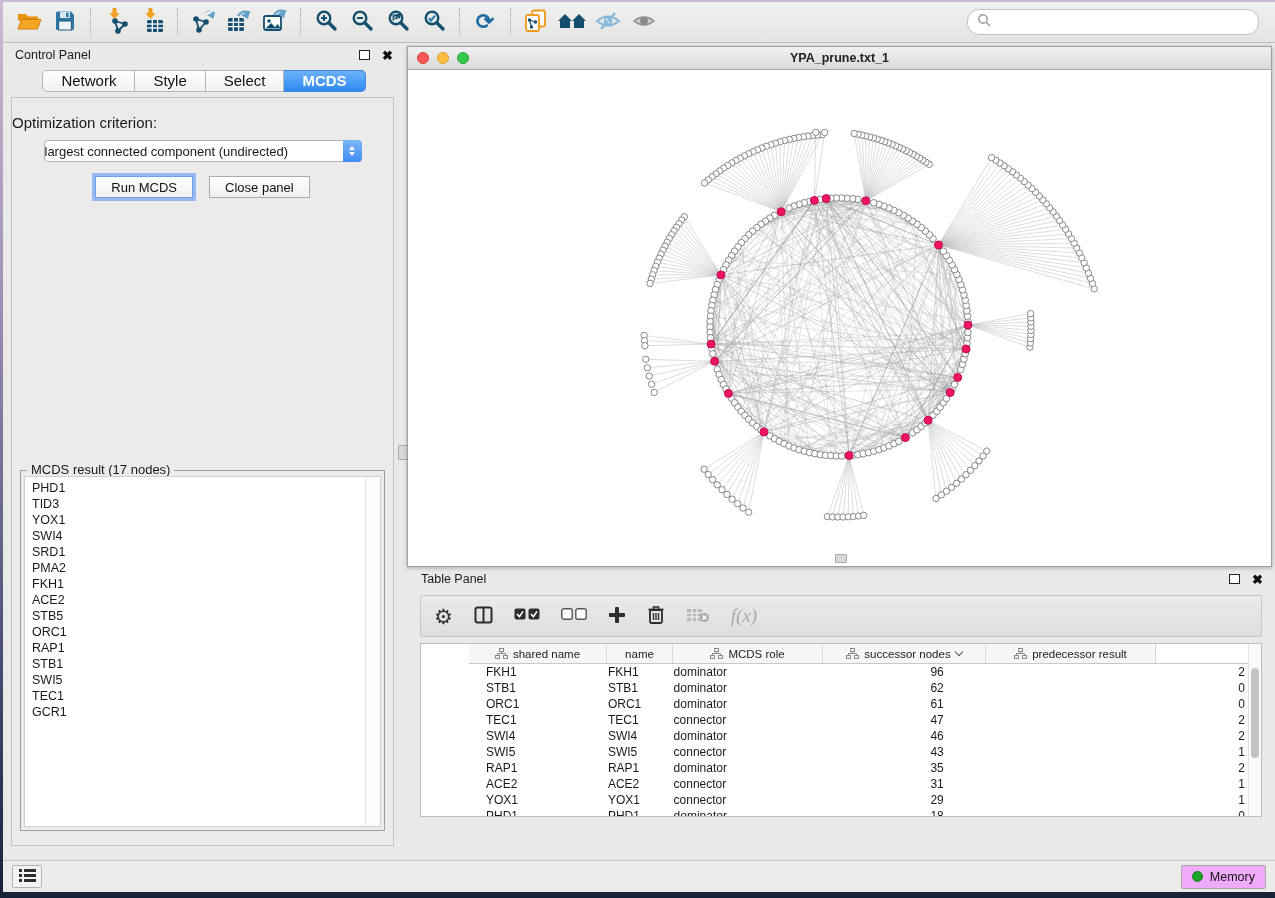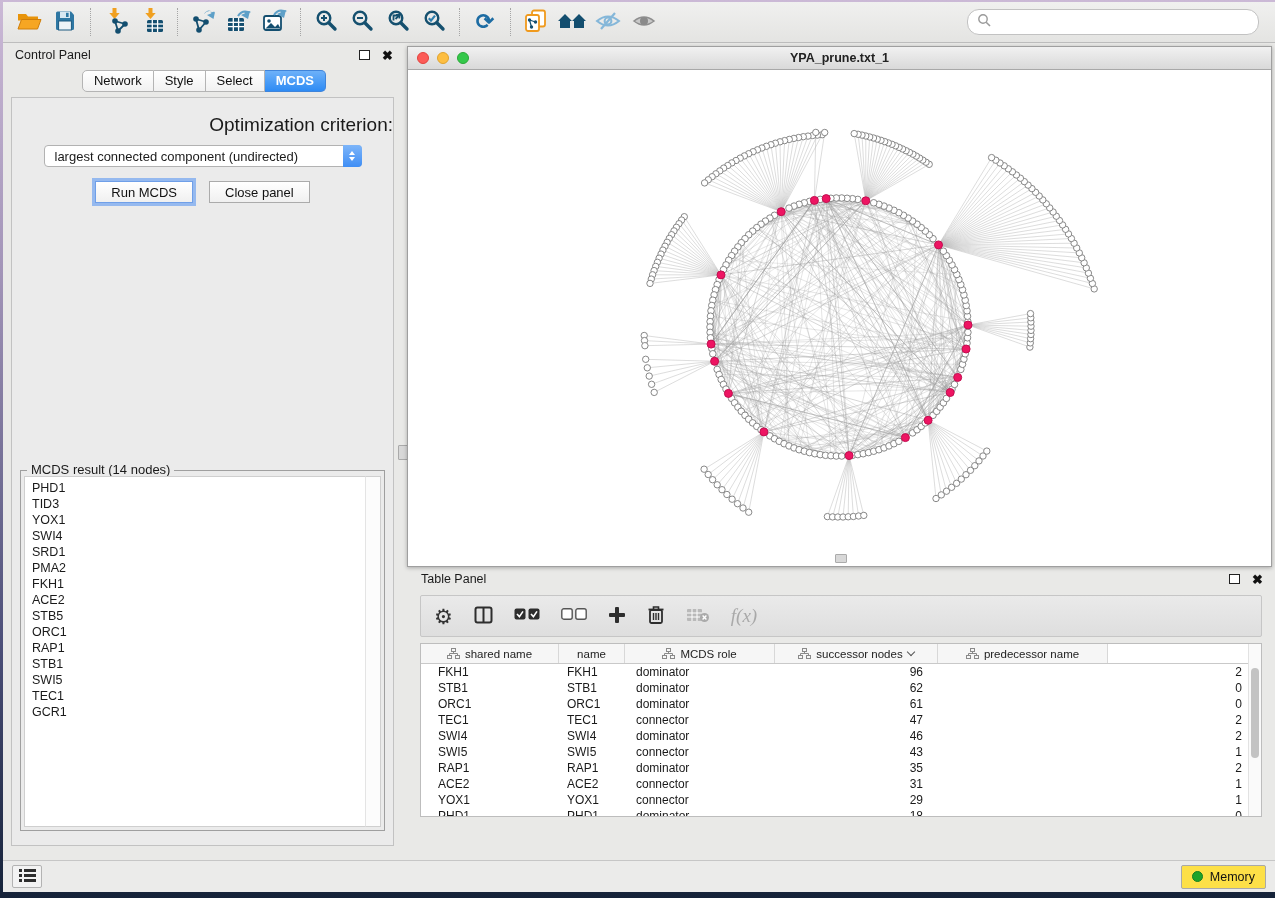--- a/index.html
+++ b/index.html
@@ -22,28 +22,28 @@
   .main{position:absolute;top:41px;left:0;right:0;bottom:38px;}
   .v-grip{position:absolute;left:395px;top:402px;width:9px;height:13px;background:#d8d8d8;border:1px solid #aaa;border-radius:1px;}
 
   
   .control-panel{position:absolute;left:0;top:0;width:402px;bottom:0;}
   .panel-header{height:24px;display:flex;align-items:center;padding:0 12px;font-size:12.5px;}
   .panel-header .ph-title{flex:1;}
   .float-icon{width:9px;height:8px;border:1.5px solid #222;margin-right:12px;background:#fff;}
   .close-icon{font-size:13px;font-weight:700;color:#111;line-height:1;}
   .cp-tabs{display:flex;justify-content:center;margin-top:3px;}
-  .seg{padding:2px 11px;font-size:13px;background:linear-gradient(#ffffff,#f1f1f1);border:1px solid #b4b4b4;border-left:none;color:#111;line-height:16px;}
+  .seg{padding:2px 18px;font-size:15px;background:linear-gradient(#ffffff,#f1f1f1);border:1px solid #b4b4b4;border-left:none;color:#111;line-height:16px;}
   .seg:first-child{border-left:1px solid #b4b4b4;border-radius:5px 0 0 5px;}
   .seg:last-child{border-radius:0 5px 5px 0;font-weight:bold;}
   .seg-active{background:linear-gradient(#6db1f9,#2e8bf4);color:#fff;border-color:#3f84da;border-radius:4px;}
   .cp-content{position:absolute;left:8px;right:11px;top:54px;bottom:8px;background:#ebebeb;border:1px solid #c2c2c2;}
-  .opt-label{margin-top:16px;text-align:right;font-size:19px;}
+  .opt-label{margin-top:16px;text-align:left;font-size:15px;}
   .select{margin:9px auto 0 auto;width:318px;height:22px;background:#fff;border:1px solid #b2b2b2;border-radius:4px;display:flex;align-items:center;font-size:13px;position:relative;box-sizing:border-box;}
-  .select .sel-val{flex:1;padding-left:10px;white-space:nowrap;overflow:hidden;}
+  .select .sel-val{flex:1;white-space:nowrap;overflow:hidden;}
   .stepper{width:19px;height:22px;margin:-1px -1px 0 0;border-radius:0 4px 4px 0;background:linear-gradient(#7db5f9,#3f8ef5);display:flex;flex-direction:column;align-items:center;justify-content:center;gap:2px;}
   .st-up{width:0;height:0;border-left:3.5px solid transparent;border-right:3.5px solid transparent;border-bottom:4.5px solid #fff;}
   .st-dn{width:0;height:0;border-left:3.5px solid transparent;border-right:3.5px solid transparent;border-top:4.5px solid #fff;}
   .btn-row{margin-top:14px;display:flex;justify-content:center;gap:16px;}
   .btn{height:22px;padding:0 15px;font-size:13px;font-family:"Liberation Sans",sans-serif;background:linear-gradient(#ffffff,#f0f0f0);border:1px solid #ababab;border-radius:0;color:#111;}
   .btn-focus{box-shadow:0 0 0 3px rgba(120,168,240,.75);border-color:#6f9fe8;}
   .fieldset{position:absolute;left:8px;right:8px;top:372px;bottom:14px;border:1px solid #9f9f9f;background:#ebebeb;}
   .legend{position:absolute;top:-9px;left:6px;background:#ebebeb;padding:0 4px;font-size:13px;}
   .mcds-list{position:absolute;left:3px;right:3px;top:5px;bottom:3px;background:#fff;border:1px solid #cfcfcf;overflow:hidden;padding:3px 0 0 7px;}
   .mcds-item{font-size:12.5px;line-height:16px;}
@@ -60,41 +60,41 @@
   .net-title-text{flex:1;text-align:center;font-size:12.5px;font-weight:bold;color:#222;}
   .net-canvas{position:relative;height:497px;}
   .net-canvas svg{position:absolute;left:0;top:0;}
   .h-grip{position:absolute;left:calc(50% - 5px);bottom:4px;width:10px;height:7px;background:#d8d8d8;border:1px solid #ababab;border-radius:1px;}
 
   
   .table-panel{position:absolute;left:404px;top:524px;right:0;bottom:0;}
   .tp-toolbar{margin:4px 13px 0 13px;height:40px;background:linear-gradient(#eaeaea,#dedede);border:1px solid #c6c6c6;border-radius:2px;display:flex;align-items:center;gap:21px;padding:0 13px;}
   .tp-btn{border:none;background:transparent;padding:0;display:flex;align-items:center;justify-content:center;height:28px;}
   .fx{font-family:Liberation Serif, serif;font-style:italic;font-size:19px;color:#a9a9a9;}
-  .tp-table{position:absolute;left:13px;right:13px;top:76px;bottom:37px;background:#fff;border:1px solid #bdbdbd;overflow:hidden;}
+  .tp-table{position:absolute;left:13px;right:13px;top:76px;bottom:37px;background:#fff;border:1px solid #bdbdbd;overflow:hidden;padding-left:48px;}
   .thead{display:flex;height:19px;background:#f6f6f6;border-bottom:1px solid #c9c9c9;}
   .th{display:flex;align-items:center;justify-content:center;gap:5px;border-right:1px solid #d8d8d8;font-size:11.5px;color:#222;box-sizing:border-box;}
   .th-fill{flex:1;background:#fff;border-right:none;}
   .hc0{width:138px}.hc1{width:66px}.hc2{width:150px}.hc3{width:163px}.hc4{width:170px}
   .chev{width:5px;height:5px;border-right:1.4px solid #555;border-bottom:1.4px solid #555;transform:rotate(45deg);margin-top:-3px;}
   .tr{display:flex;height:16px;align-items:center;font-size:12px;}
   .td{box-sizing:border-box;white-space:nowrap;overflow:hidden;}
   .bc0{width:138px;padding-left:17px;}
   .bc1{width:66px;padding-left:8px;}
   .bc2{width:150px;padding-left:11px;}
   .bc3{width:163px;text-align:right;padding-right:15px;}
   .bc4{width:320px;text-align:right;padding-right:16px;}
   .tbl-scroll{position:absolute;right:0;top:0;bottom:0;width:12px;background:#fafafa;border-left:1px solid #e2e2e2;}
   .tbl-thumb{position:absolute;left:2px;right:2px;top:24px;height:90px;background:#c3c3c3;border-radius:4px;}
   .tp-tabs{position:absolute;bottom:4px;left:0;right:0;display:flex;justify-content:center;}
 
   
   .status-bar{position:absolute;left:0;right:0;bottom:0;height:32px;background:#ebebea;border-top:1px solid #c6c6c6;display:flex;align-items:center;padding:0 9px;box-sizing:border-box;}
   .list-btn{width:30px;height:23px;background:#f3f3f3;border:1px solid #b3b3b3;border-radius:2px;display:flex;align-items:center;justify-content:center;padding:0;}
-  .memory-btn{margin-left:auto;height:24px;padding:0 10px;background:#fde047;border:1px solid #a9a9a9;border-radius:2px;display:flex;align-items:center;gap:7px;font-size:12.5px;font-family:"Liberation Sans",sans-serif;color:#111;}
+  .memory-btn{margin-left:auto;height:24px;padding:0 10px;background:#f0abfc;border:1px solid #a9a9a9;border-radius:2px;display:flex;align-items:center;gap:7px;font-size:12.5px;font-family:"Liberation Sans",sans-serif;color:#111;}
   .mem-dot{width:11px;height:11px;border-radius:50%;background:#1ea32a;border:1px solid #14801f;box-sizing:border-box;}
 </style>
 </head>
 <body>
 
 <div class="app">
 
   <div class="toolbar">
     <button class="tb-btn">
         <span><svg width="27" height="24" viewBox="0 0 27 24">
@@ -272,21 +272,21 @@
           <span class="stepper">
               <span class="st-up"></span>
               <span class="st-dn"></span>
             </span>
         </div>
         <div class="btn-row">
           <button class="btn btn-focus">Run MCDS</button>
           <button class="btn">Close panel</button>
         </div>
         <div class="fieldset">
-          <span class="legend">MCDS result (14 nodes)</span>
+          <span class="legend">MCDS result (17 nodes)</span>
           <div class="mcds-list">
               <div class="mcds-item">PHD1</div>
               <div class="mcds-item">TID3</div>
               <div class="mcds-item">YOX1</div>
               <div class="mcds-item">SWI4</div>
               <div class="mcds-item">SRD1</div>
               <div class="mcds-item">PMA2</div>
               <div class="mcds-item">FKH1</div>
               <div class="mcds-item">ACE2</div>
               <div class="mcds-item">STB5</div>
@@ -1256,21 +1256,21 @@
               <span style="display: flex;">
                 <svg width="13" height="11" viewBox="0 0 13 11">
                   <g fill="none" stroke="#8a8a8a" stroke-width="1">
                     <rect x="4.5" y="0.5" width="4" height="3"></rect>
                     <rect x="0.5" y="7.5" width="4" height="3"></rect>
                     <rect x="8.5" y="7.5" width="4" height="3"></rect>
                     <path d="M6.5 3.5v2M2.5 7.5v-2h8v2"></path>
                   </g>
                 </svg>
               </span>
-              <span>predecessor name</span>
+              <span>predecessor result</span>
             </div>
             <div class="th th-fill"></div>
           </div>
         <div class="tbody">
             <div class="tr">
               <div class="td bc0">FKH1</div>
               <div class="td bc1">FKH1</div>
               <div class="td bc2">dominator</div>
               <div class="td bc3">96</div>
               <div class="td bc4">2</div>

